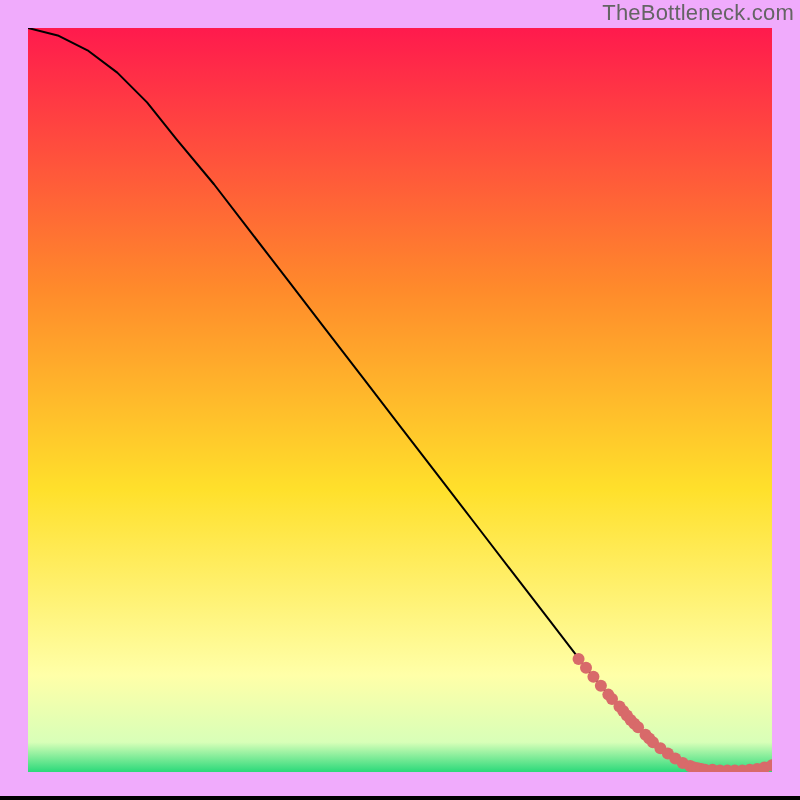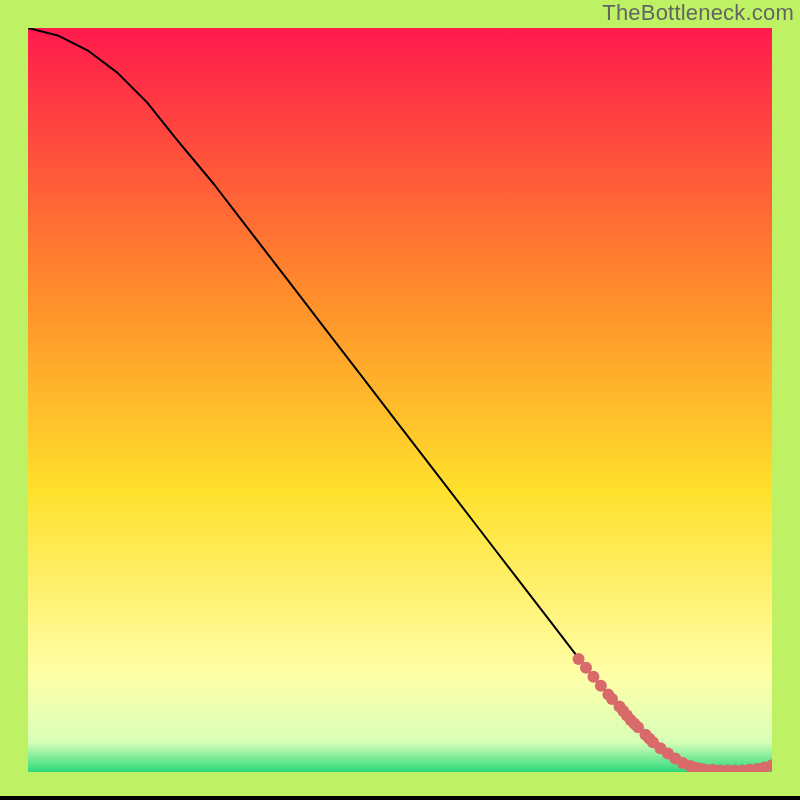--- a/index.html
+++ b/index.html
@@ -1,20 +1,20 @@
 <!DOCTYPE html>
 <html><head>
 <meta charset="utf-8">
 <style>
   * { margin: 0; padding: 0; box-sizing: border-box; }
   html, body { width: 800px; height: 800px; background: #000; overflow: hidden; }
   .outer {
     width: 800px;
     height: 796px;
-    background: #bef264;
+    background: #f0abfc;
     position: relative;
   }
   .attribution {
     position: absolute;
     top: 0;
     right: 6px;
     font-family: Arial, Helvetica, sans-serif;
     font-size: 22px;
     font-weight: 500;
     color: #646464;

